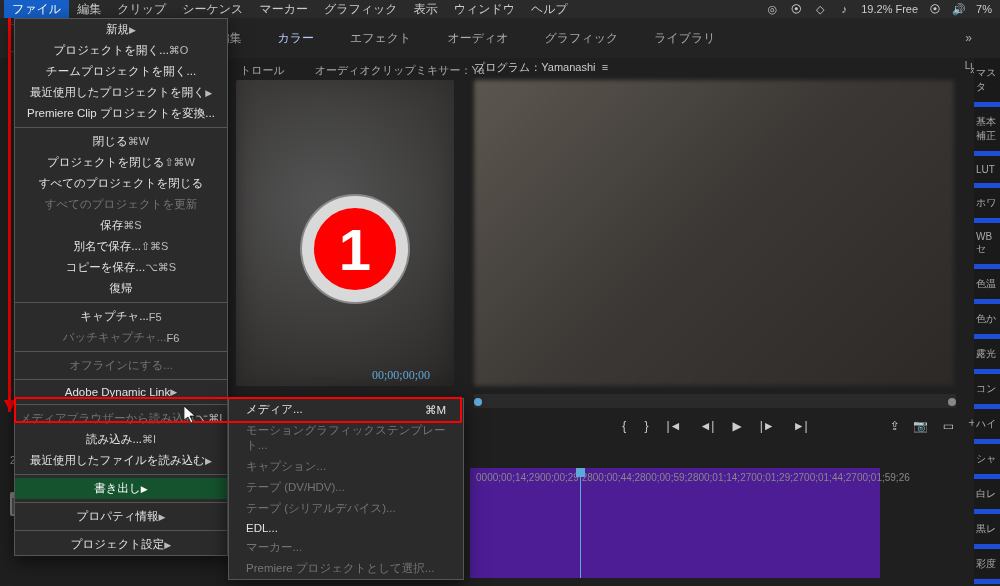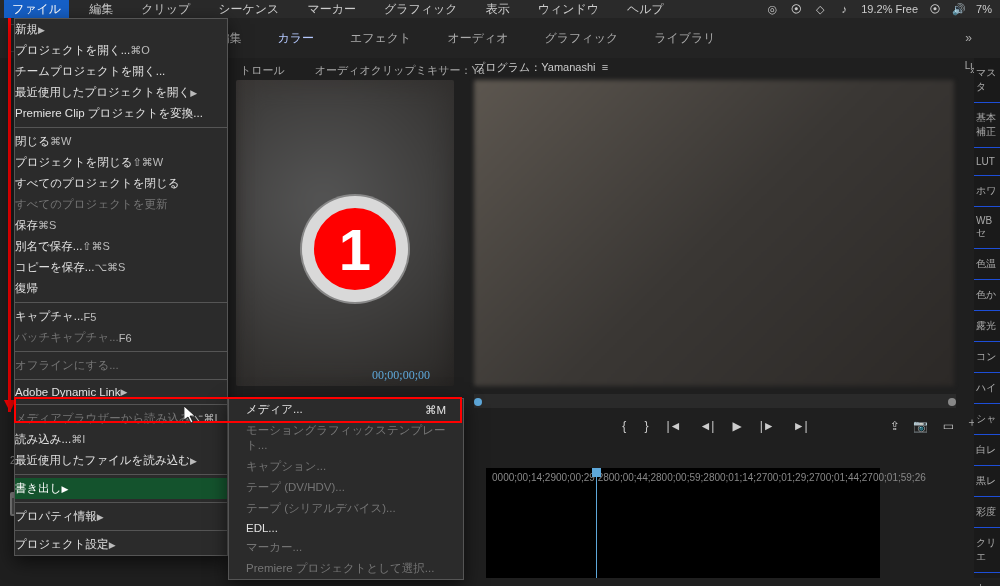--- a/index.html
+++ b/index.html
@@ -1,40 +1,40 @@
 <!DOCTYPE html>
 <html><head>
 <meta charset="utf-8">
 <style>
 * { margin:0; padding:0; box-sizing:border-box; font-family:"Hiragino Kaku Gothic Pro","Meiryo",sans-serif; -webkit-font-smoothing:antialiased; }
 body { width:1000px; height:586px; background:#1f1f1f; color:#ccc; overflow:hidden; position:relative; font-size:12px; }
 
 
 .osbar { position:absolute; top:0; left:0; right:0; height:18px; display:flex; align-items:center; justify-content:space-between; background:#2a2a2a; }
-.osbar .menus { display:flex; gap:12px; padding-left:4px; }
+.osbar .menus { display:flex; gap:0; padding-left:4px; }
 .osbar .menus span { padding:2px 8px; cursor:pointer; }
 .osbar .menus span.active { background:#1660c7; color:#fff; }
 .osbar .status { display:flex; align-items:center; gap:10px; padding-right:8px; font-size:11px; }
 .osbar .status .ico { width:14px; height:14px; display:flex; align-items:center; justify-content:center; }
 
 
 .wsbar { position:absolute; top:18px; left:0; right:0; height:40px; background:#232323; display:flex; align-items:center; }
 .wsbar .home { width:28px; height:28px; margin-left:8px; border:1px solid #444; border-radius:3px; display:flex; align-items:center; justify-content:center; }
 .wsbar .tabs { display:flex; gap:36px; margin-left:24px; }
 .wsbar .tabs span { color:#aaa; font-size:12px; cursor:pointer; }
 .wsbar .tabs span.active { color:#b5c9ff; }
 .wsbar .more { margin-left:auto; margin-right:28px; color:#aaa; }
 
 
 .panelhdr { position:absolute; top:58px; left:240px; right:18px; height:24px; display:flex; align-items:center; gap:30px; color:#aaa; font-size:11px; }
 .panelhdr .collapse { margin-left:auto; margin-right:6px; }
 
 
 .filemenu { position:absolute; top:18px; left:14px; width:214px; background:#2b2b2b; border:1px solid #555; box-shadow:0 6px 18px rgba(0,0,0,.6); font-size:11.5px; }
-.filemenu .item { display:flex; align-items:center; justify-content:flex-start; padding:3px 0; color:#e2e2e2; cursor:pointer; white-space:nowrap; }
+.filemenu .item { display:flex; align-items:center; justify-content:center; padding:3px 0; color:#e2e2e2; cursor:pointer; white-space:nowrap; }
 .filemenu .item.disabled { color:#757575; cursor:default; }
 .filemenu .item .sc { color:#bbb; font-size:11px; }
 .filemenu .item.highlight { background:#14532d; color:#fff; }
 .filemenu .item.highlight .sc, .filemenu .item.highlight .arrow { color:#fff; }
 .filemenu .sep { height:1px; background:#555; margin:3px 0; }
 .filemenu .arrow { color:#bbb; }
 .redline { position:absolute; top:18px; left:8px; width:3px; height:394px; background:#f00; }
 .redarrow { position:absolute; top:400px; left:4px; width:0; height:0; border-left:6px solid transparent; border-right:6px solid transparent; border-top:12px solid #f00; }
 
 
@@ -57,28 +57,28 @@
 .ruler .play { position:absolute; left:0; top:4px; width:8px; height:8px; background:#5ea8da; border-radius:50%; }
 .ruler .end { position:absolute; right:0; top:4px; width:8px; height:8px; background:#888; border-radius:50%; }
 
 
 .transport { position:absolute; top:414px; left:474px; right:44px; height:24px; display:flex; align-items:center; justify-content:center; gap:18px; color:#ccc; }
 .transport .btn { cursor:pointer; }
 .transport .right { position:absolute; right:2px; display:flex; gap:14px; }
 .plus { position:absolute; top:414px; right:22px; color:#aaa; }
 
 
-.timeline { position:absolute; top:468px; left:486px; right:120px; height:110px; background:#000000; }
+.timeline { position:absolute; top:468px; left:470px; right:120px; height:110px; background:#4c1d95; }
 .timeline .scale { display:flex; justify-content:space-between; color:#888; font-size:10px; padding:4px 6px; }
 .timeline .playhead { position:absolute; top:0; bottom:0; left:110px; width:1px; background:#5ea8da; }
 .timeline .playhead::before { content:""; position:absolute; top:0; left:-4px; width:9px; height:9px; background:#5ea8da; }
 
 
 .rightpanel { position:absolute; top:58px; right:0; width:26px; height:520px; background:#1a1a1a; color:#aaa; font-size:10px; }
-.rightpanel div { padding:8px 2px; border-bottom:1px solid #1d4ed8; }
+.rightpanel div { padding:8px 2px; border-bottom:5px solid #1d4ed8; }
 
 .leftfoot { position:absolute; top:454px; left:10px; width:212px; color:#999; font-size:10px; }
 .leftfoot .folder { width:28px; height:24px; background:#555; border-radius:2px; margin-top:24px; border:2px solid #888; border-top-width:6px; }
 
 svg { display:block; }
 </style>
 </head>
 <body>
 
 <div class="osbar">

